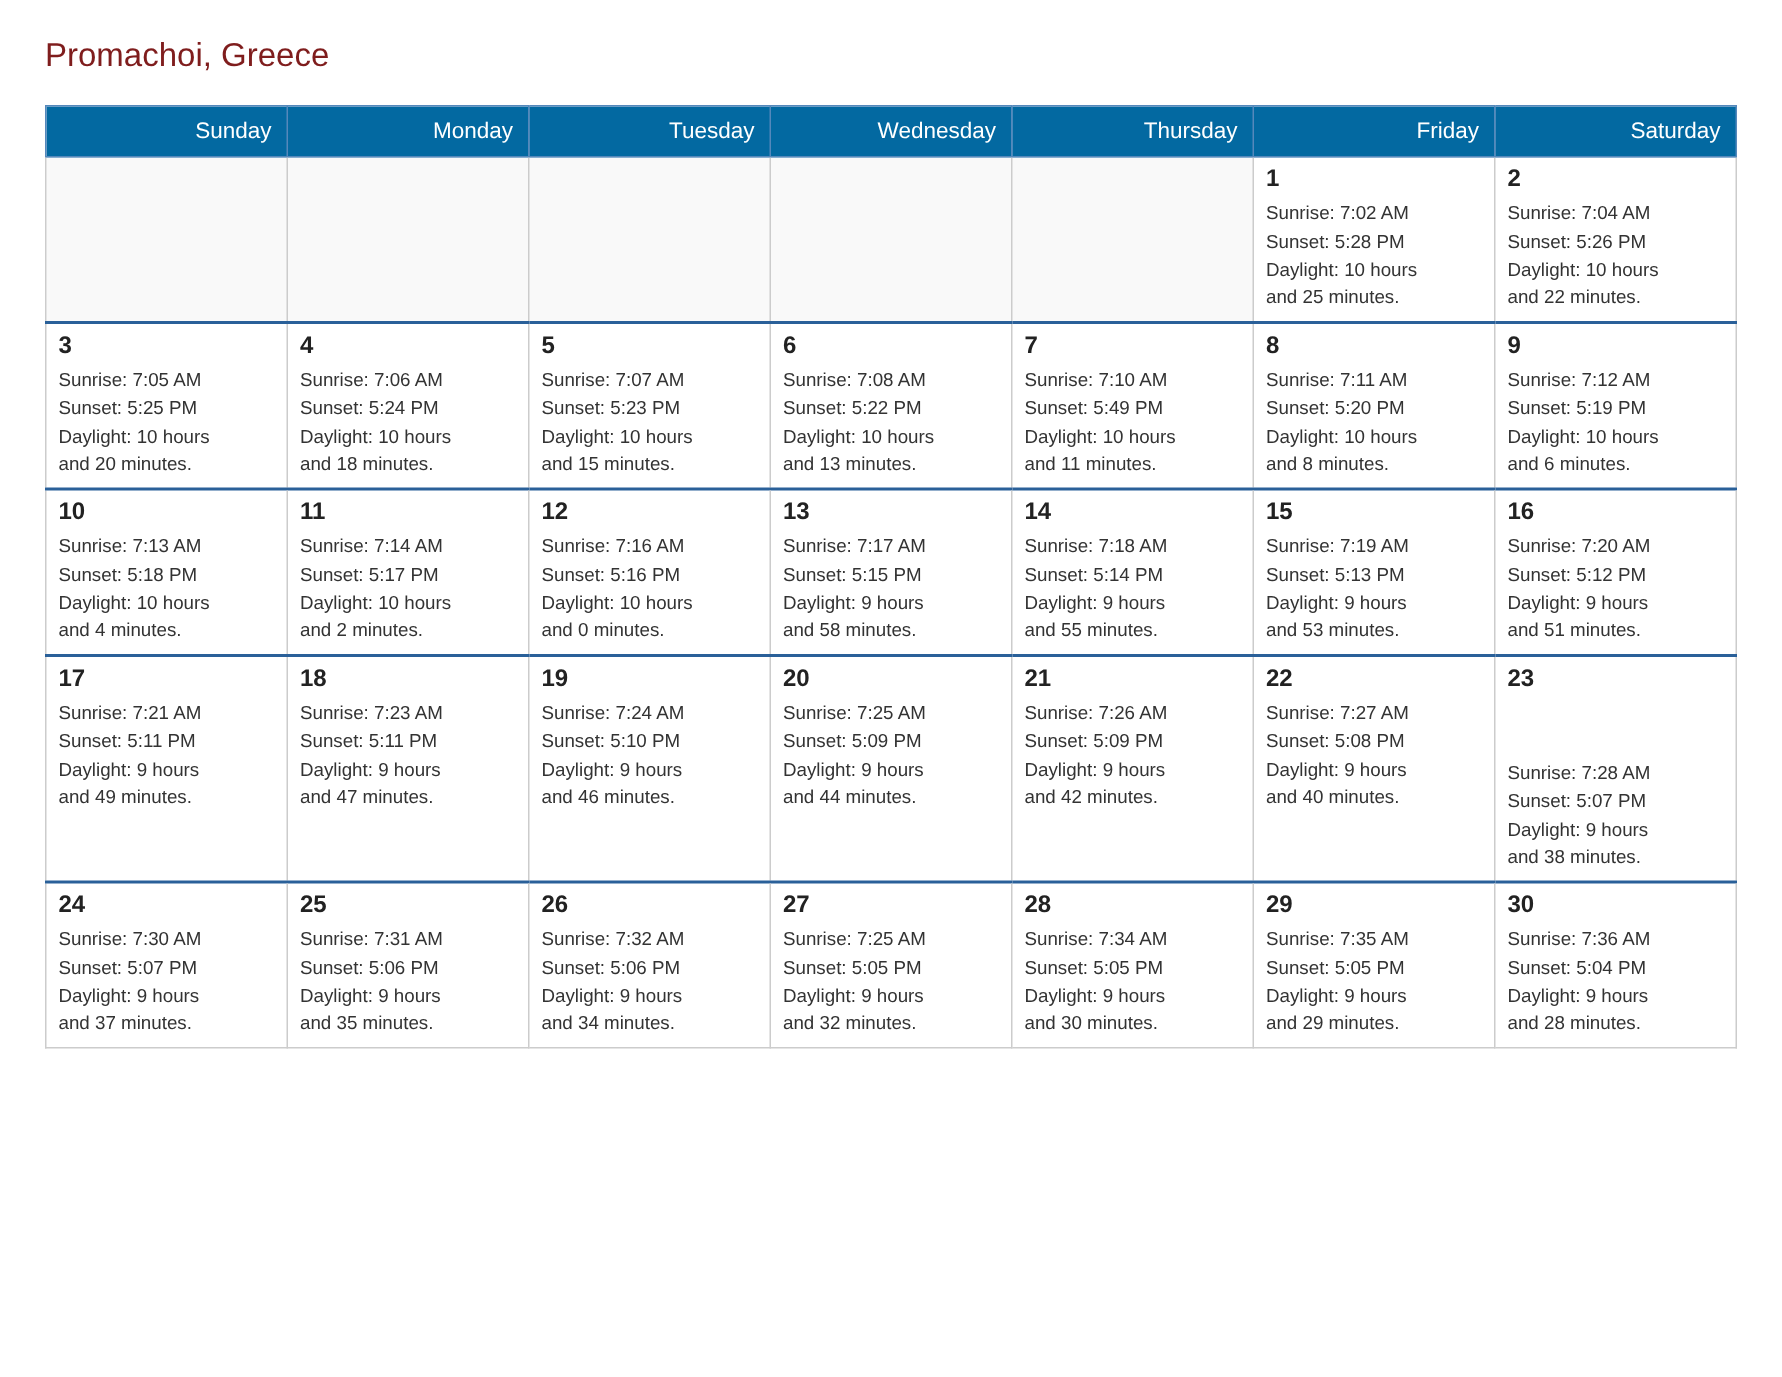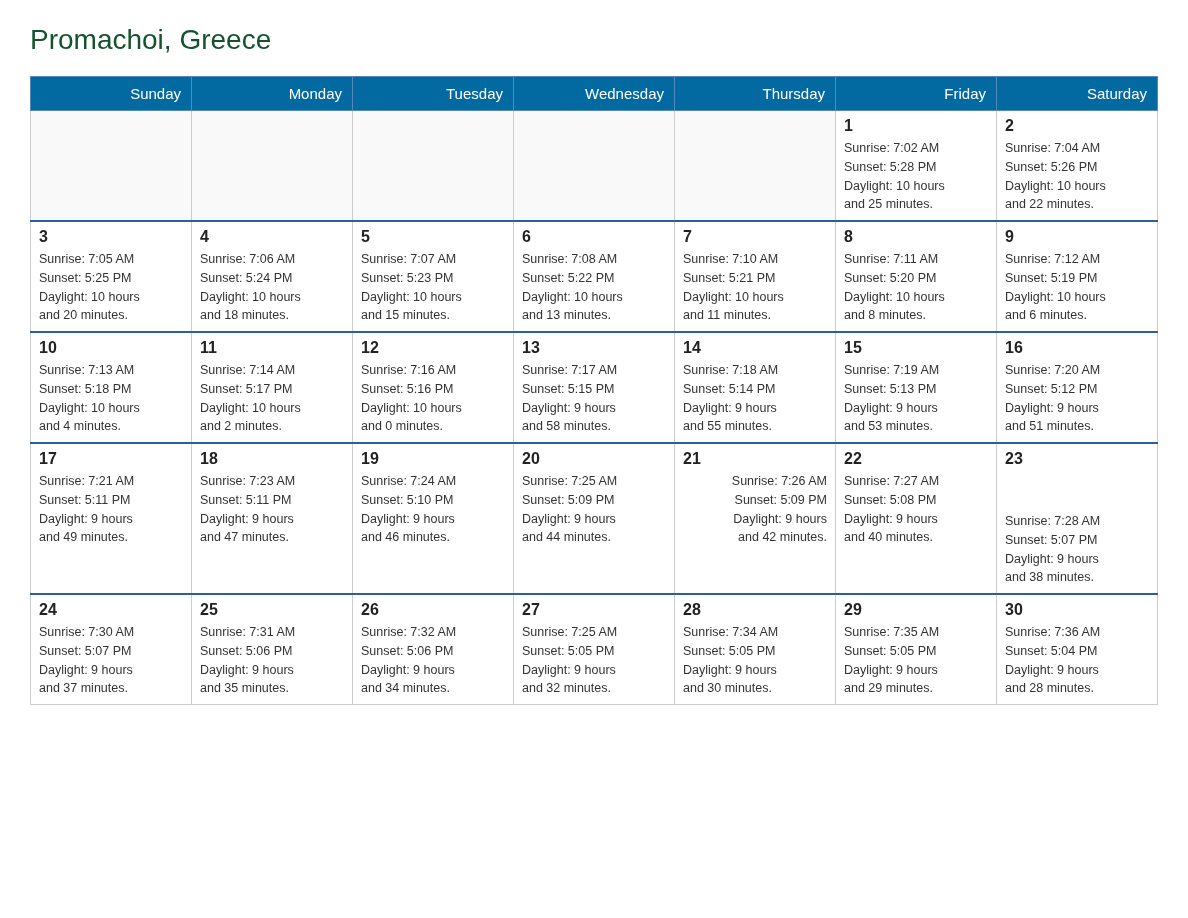--- a/index.html
+++ b/index.html
@@ -24,23 +24,23 @@
     .title-area {
       text-align: right;
     }
     .title-area h1 {
       font-size: 52px;
       font-weight: normal;
       color: #222;
       line-height: 1.1;
     }
     .title-area h2 {
-      font-size: 28px;
+      font-size: 22px;
       font-weight: normal;
-      color: #14532d;
+      color: #7f1d1d;
       margin-top: 4px;
     }
     .calendar {
       width: 100%;
       border-collapse: collapse;
       border: 1px solid #999;
     }
     .calendar th {
       background-color: #0369a1;
       color: #fff;
@@ -147,21 +147,21 @@
         <td>
           <span class="day-number">6</span>
           <div class="day-info" style="white-space: pre-line;">Sunrise: 7:08 AM
 Sunset: 5:22 PM
 Daylight: 10 hours
 and 13 minutes.</div>
         </td>
         <td>
           <span class="day-number">7</span>
           <div class="day-info" style="white-space: pre-line;">Sunrise: 7:10 AM
-Sunset: 5:21 PM
+Sunset: 5:49 PM
 Daylight: 10 hours
 and 11 minutes.</div>
         </td>
         <td>
           <span class="day-number">8</span>
           <div class="day-info" style="white-space: pre-line;">Sunrise: 7:11 AM
 Sunset: 5:20 PM
 Daylight: 10 hours
 and 8 minutes.</div>
         </td>
@@ -248,21 +248,21 @@
         </td>
         <td>
           <span class="day-number">20</span>
           <div class="day-info" style="white-space: pre-line;">Sunrise: 7:25 AM
 Sunset: 5:09 PM
 Daylight: 9 hours
 and 44 minutes.</div>
         </td>
         <td>
           <span class="day-number">21</span>
-          <div class="day-info" style="white-space: pre-line; text-align: right;">Sunrise: 7:26 AM
+          <div class="day-info" style="white-space: pre-line;">Sunrise: 7:26 AM
 Sunset: 5:09 PM
 Daylight: 9 hours
 and 42 minutes.</div>
         </td>
         <td>
           <span class="day-number">22</span>
           <div class="day-info" style="white-space: pre-line;">Sunrise: 7:27 AM
 Sunset: 5:08 PM
 Daylight: 9 hours
 and 40 minutes.</div>

